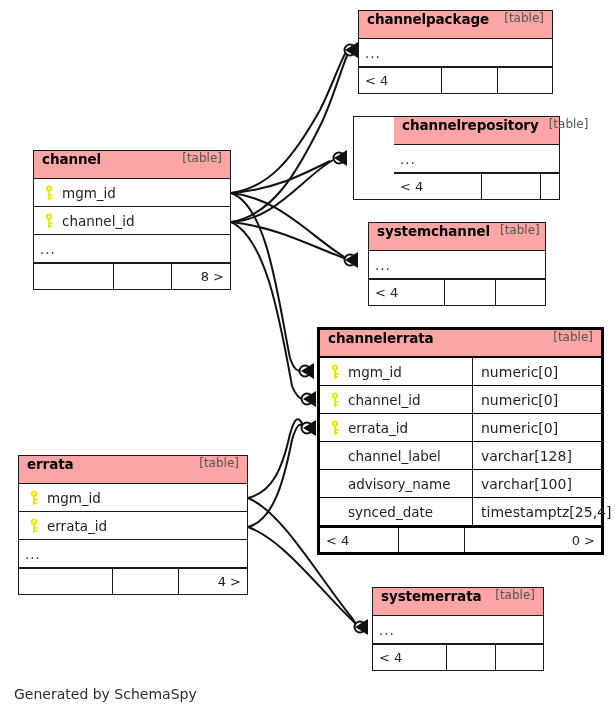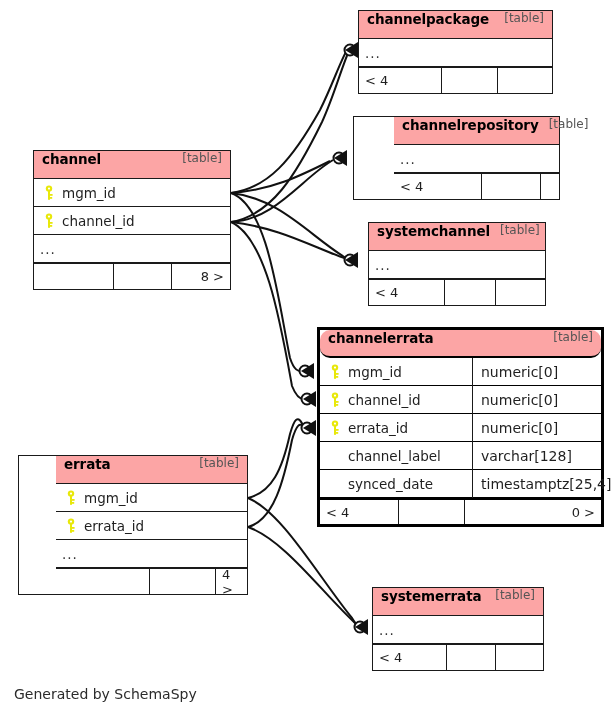--- a/index.html
+++ b/index.html
@@ -31,21 +31,21 @@
     box-sizing:border-box;
     background:#fca5a5;
     border-bottom:1.5px solid #1a1a1a;
     display:flex;
     align-items:flex-start;
     justify-content:space-between;
     padding:0 8px;
     height:28px;
     white-space:nowrap;
   }
-  .focus .hdr{border-bottom:2px solid #000;border-radius:10px;}
+  .focus .hdr{border-bottom:2px solid #000;}
   .tname{font-weight:bold;font-size:13.5px;color:#000;letter-spacing:-0.1px;}
   .ttag{font-size:12px;color:#555;padding-left:10px;}
 
   .row{
     box-sizing:border-box;
     display:flex;
     align-items:center;
     height:28px;
     border-bottom:1.5px solid #1a1a1a;
     padding:0 6px;
@@ -92,21 +92,21 @@
   }
   .fcell:last-child{border-right:none;}
   .fcell.right{justify-content:flex-end;}
 
   
   #tbl-channel{left:33px;top:150px;width:198px;}
   #tbl-channel .foot .fcell:nth-child(1){width:80px;}
   #tbl-channel .foot .fcell:nth-child(2){width:58px;}
   #tbl-channel .foot .fcell:nth-child(3){flex:1;}
 
-  #tbl-errata{left:18px;top:455px;width:230px;padding-left:37px;}
+  #tbl-errata{left:18px;top:455px;width:230px;}
   #tbl-errata .foot .fcell:nth-child(1){width:94px;}
   #tbl-errata .foot .fcell:nth-child(2){width:66px;}
   #tbl-errata .foot .fcell:nth-child(3){flex:1;}
 
   #tbl-channelpackage{left:358px;top:10px;width:195px;}
   #tbl-channelpackage .foot .fcell:nth-child(1){width:83px;}
   #tbl-channelpackage .foot .fcell:nth-child(2){width:56px;}
   #tbl-channelpackage .foot .fcell:nth-child(3){flex:1;}
 
   #tbl-channelrepository{left:353px;top:116px;width:207px;padding-left:40px;}
@@ -376,20 +376,27 @@
     </div>
 
     <div class="row">
       <span class="rname">
         <span class="keyspacer"></span>
         <span>channel_label</span>
       </span>
       <span class="rtype">varchar[128]</span>
     </div>
 
+    <div class="row">
+      <span class="rname">
+        <span class="keyspacer"></span>
+        <span>advisory_name</span>
+      </span>
+      <span class="rtype">varchar[100]</span>
+    </div>
 
     <div class="row">
       <span class="rname">
         <span class="keyspacer"></span>
         <span>synced_date</span>
       </span>
       <span class="rtype">timestamptz[25,4]</span>
     </div>
 
     <div class="foot">

